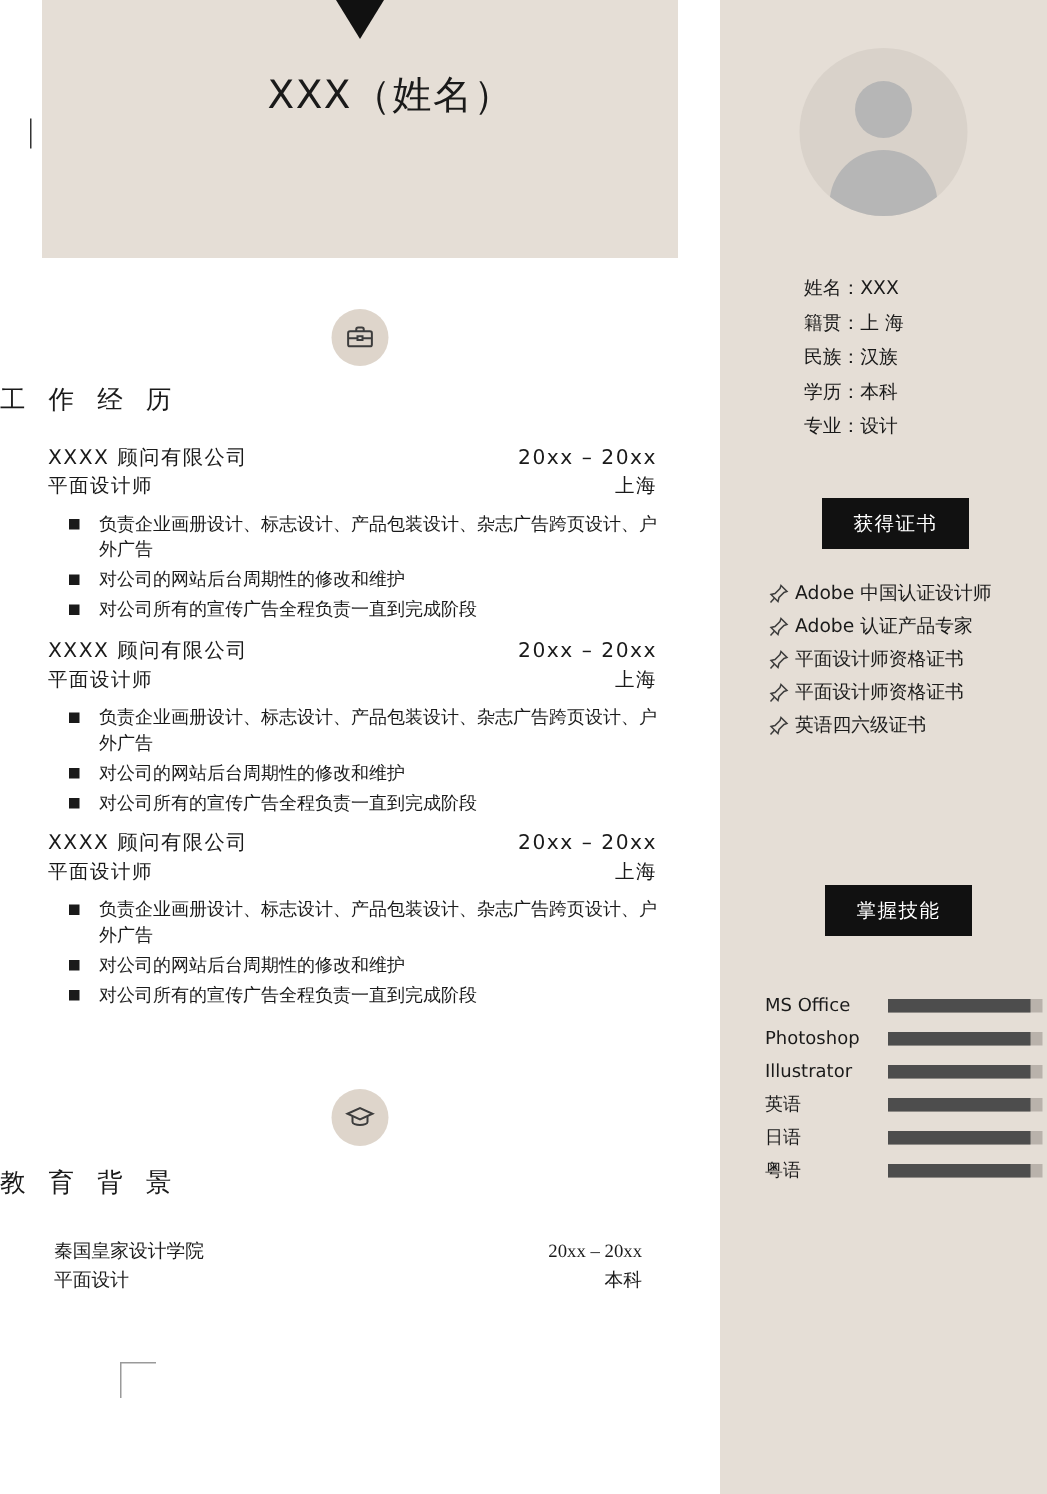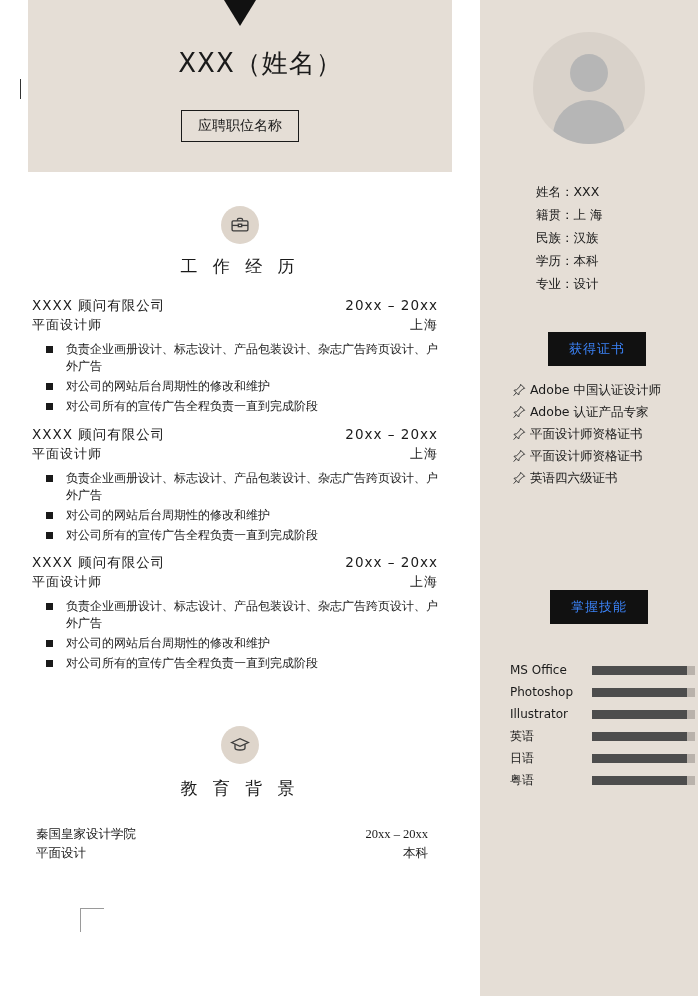--- a/index.html
+++ b/index.html
@@ -74,21 +74,21 @@
     border-radius: 50%;
     background: #ded5cb;
     display: flex;
     align-items: center;
     justify-content: center;
   }
   .sec-title {
     position: absolute;
     left: 0;
     width: 480px;
-    text-align: center;
+    text-align: left;
     font-size: 17px;
     color: #1a1a1a;
     letter-spacing: 5px;
   }
 
   .entry {
     position: absolute;
     left: 32px;
     width: 406px;
   }
@@ -181,34 +181,34 @@
     width: 150px;
   }
   .info-list .info-row {
     font-size: 12.5px;
     color: #1a1a1a;
     line-height: 23px;
   }
   .black-btn {
     position: absolute;
     background: #111111;
-    color: #3b82f6;
+    color: #ffffff;
     font-size: 13px;
     text-align: center;
     padding: 8px 0;
     letter-spacing: 1px;
   }
   .cert-list {
     position: absolute;
     left: 28px; top: 382px;
     width: 190px;
   }
   .cert-row {
     display: flex;
-    align-items: flex-start;
+    align-items: flex-end;
     height: 22px;
     font-size: 12.5px;
     color: #1a1a1a;
   }
   .cert-row .pin {
     width: 22px;
     flex: 0 0 22px;
     display: flex;
     align-items: center;
     justify-content: center;
@@ -246,21 +246,20 @@
 </head>
 <body>
 
 <div id="page">
 
   <div class="left-col">
 
     <div class="header-band">
       <div class="arrow-mark"></div>
       <div class="name-title">XXX（姓名）</div>
-      <div class="job-box">应聘职位名称</div>
     </div>
     <div class="cursor-bar"></div>
 
     <div class="sec-icon" style="top:206px;">
       <svg width="20" height="20" viewBox="0 0 24 24" fill="none" stroke="#3d3d3d" stroke-width="1.6">
         <rect x="2.5" y="7" width="19" height="12" rx="1.5"></rect>
         <path d="M9 7V5.5a1.5 1.5 0 0 1 1.5-1.5h3A1.5 1.5 0 0 1 15 5.5V7"></path>
         <path d="M2.5 12.5h19"></path>
         <rect x="10" y="11" width="4" height="3" fill="#e5ded6"></rect>
       </svg>

